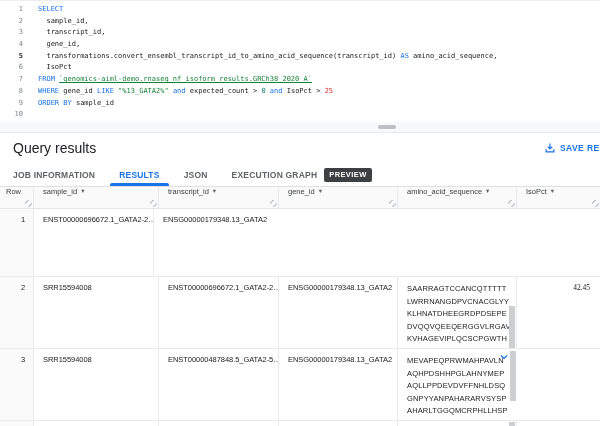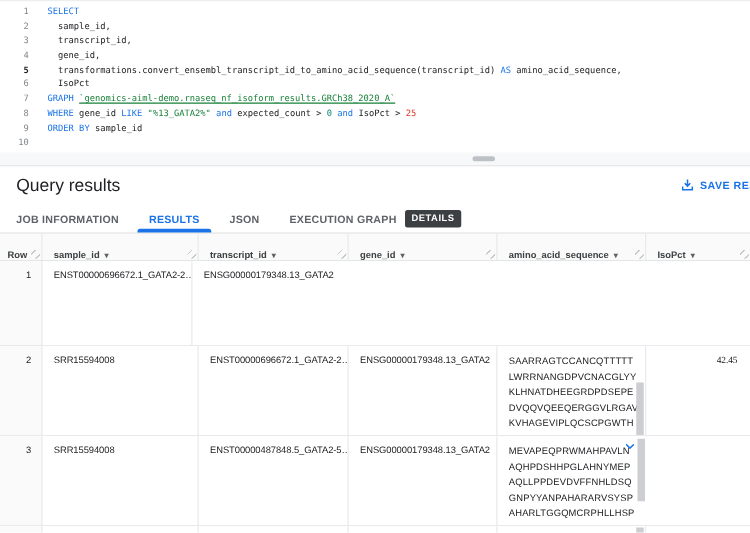--- a/index.html
+++ b/index.html
@@ -35,22 +35,22 @@
           display:flex;align-items:stretch;padding-left:13px;}
   .tab{display:flex;align-items:center;margin-right:24px;font-size:8.5px;font-weight:bold;
        letter-spacing:.2px;color:#5f6368;position:relative;cursor:pointer;justify-content:center;}
   .tab.active{color:#1a73e8;}
   .tab.active::after{content:"";position:absolute;left:-9px;right:-9px;bottom:0;height:3px;
        background:#1a73e8;border-radius:2px 2px 0 0;}
   .badge{margin-left:7px;background:#3c4043;color:#fff;font-size:7.5px;font-weight:bold;
        letter-spacing:.4px;padding:2.5px 5px;border-radius:2px;}
   
   .thead{display:flex;height:22px;background:#fafafa;border-bottom:1px solid #e3e5e7;box-sizing:border-box;}
-  .th{box-sizing:border-box;position:relative;display:flex;align-items:flex-end;
-      padding-left:9px;font-size:7.5px;color:#3c4043;border-right:1px solid #e8eaed;overflow:hidden;font-weight:bold;}
+  .th{box-sizing:border-box;position:relative;display:flex;align-items:flex-start;
+      padding-left:9px;font-size:7.5px;color:#3c4043;border-right:1px solid #e8eaed;overflow:hidden;}
   .th.first{padding-left:6px;}
   .th:last-child{border-right:none;}
   .arrow{margin-left:4px;font-size:6.5px;color:#5f6368;cursor:pointer;}
   .grip{position:absolute;right:1px;bottom:1px;width:7px;height:7px;
       background:repeating-linear-gradient(135deg,transparent 0 2px,#c6c9cc 2px 3px,transparent 3px 5px);}
   .tr{display:flex;border-bottom:1px solid #e8eaed;box-sizing:border-box;background:#fff;}
   .td{box-sizing:border-box;border-right:1px solid #e8eaed;padding:6px 0 0 9px;
       font-size:7.5px;letter-spacing:-.05px;color:#202124;overflow:hidden;white-space:nowrap;}
   .td:last-child{border-right:none;}
   .td.c-row{background:#fafafa;text-align:right;padding:6px 8px 0 0;}
@@ -67,21 +67,21 @@
 <div class="app">
 
   <div class="editor">
     <div>
         <div class="sql-line"><span class="ln">1</span><span class="code"><span class="tk-kw">SELECT</span></span></div>
         <div class="sql-line"><span class="ln">2</span><span class="code"><span class="tk-id">  sample_id,</span></span></div>
         <div class="sql-line"><span class="ln">3</span><span class="code"><span class="tk-id">  transcript_id,</span></span></div>
         <div class="sql-line"><span class="ln">4</span><span class="code"><span class="tk-id">  gene_id,</span></span></div>
         <div class="sql-line"><span class="ln cur">5</span><span class="code"><span class="tk-id">  transformations.convert_ensembl_transcript_id_to_amino_acid_sequence(transcript_id) </span><span class="tk-kw">AS</span><span class="tk-id"> amino_acid_sequence,</span></span></div>
         <div class="sql-line"><span class="ln">6</span><span class="code"><span class="tk-id">  IsoPct</span></span></div>
-        <div class="sql-line"><span class="ln">7</span><span class="code"><span class="tk-kw">GRAPH</span><span class="tk-id"> </span><span class="tk-link">`genomics-aiml-demo.rnaseq_nf_isoform_results.GRCh38_2020_A`</span></span></div>
+        <div class="sql-line"><span class="ln">7</span><span class="code"><span class="tk-kw">FROM</span><span class="tk-id"> </span><span class="tk-link">`genomics-aiml-demo.rnaseq_nf_isoform_results.GRCh38_2020_A`</span></span></div>
         <div class="sql-line"><span class="ln">8</span><span class="code"><span class="tk-kw">WHERE</span><span class="tk-id"> gene_id </span><span class="tk-kw">LIKE</span><span class="tk-id"> </span><span class="tk-str">"%13_GATA2%"</span><span class="tk-id"> </span><span class="tk-kw">and</span><span class="tk-id"> expected_count &gt; </span><span class="tk-zero">0</span><span class="tk-id"> </span><span class="tk-kw">and</span><span class="tk-id"> IsoPct &gt; </span><span class="tk-num">25</span></span></div>
         <div class="sql-line"><span class="ln">9</span><span class="code"><span class="tk-kw">ORDER BY</span><span class="tk-id"> sample_id</span></span></div>
         <div class="sql-line"><span class="ln">10</span><span class="code"></span></div>
         <div class="sql-line"><span class="ln">11</span><span class="code"></span></div>
       </div>
   </div>
 
   <div class="divider">
     <div class="handle"></div>
   </div>
@@ -103,21 +103,21 @@
           <span>JOB INFORMATION</span>
         </div>
         <div class="tab active">
           <span>RESULTS</span>
         </div>
         <div class="tab">
           <span>JSON</span>
         </div>
         <div class="tab">
           <span>EXECUTION GRAPH</span>
-          <span class="badge">DETAILS</span>
+          <span class="badge">PREVIEW</span>
         </div>
       </div>
 
     <div class="table">
       <div class="thead">
           <div class="th first" style="width: 34px;">
             <span>Row</span>
             <span class="grip"></span>
           </div>
           <div class="th" style="width: 125px;">

